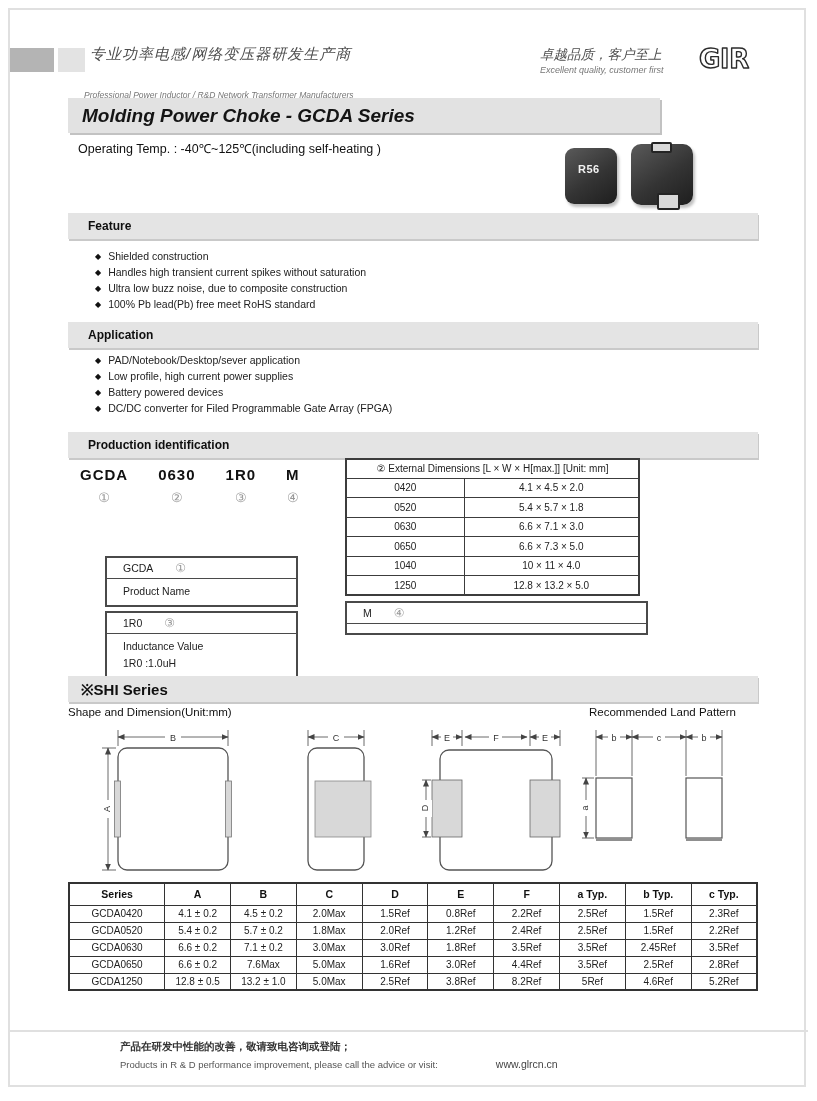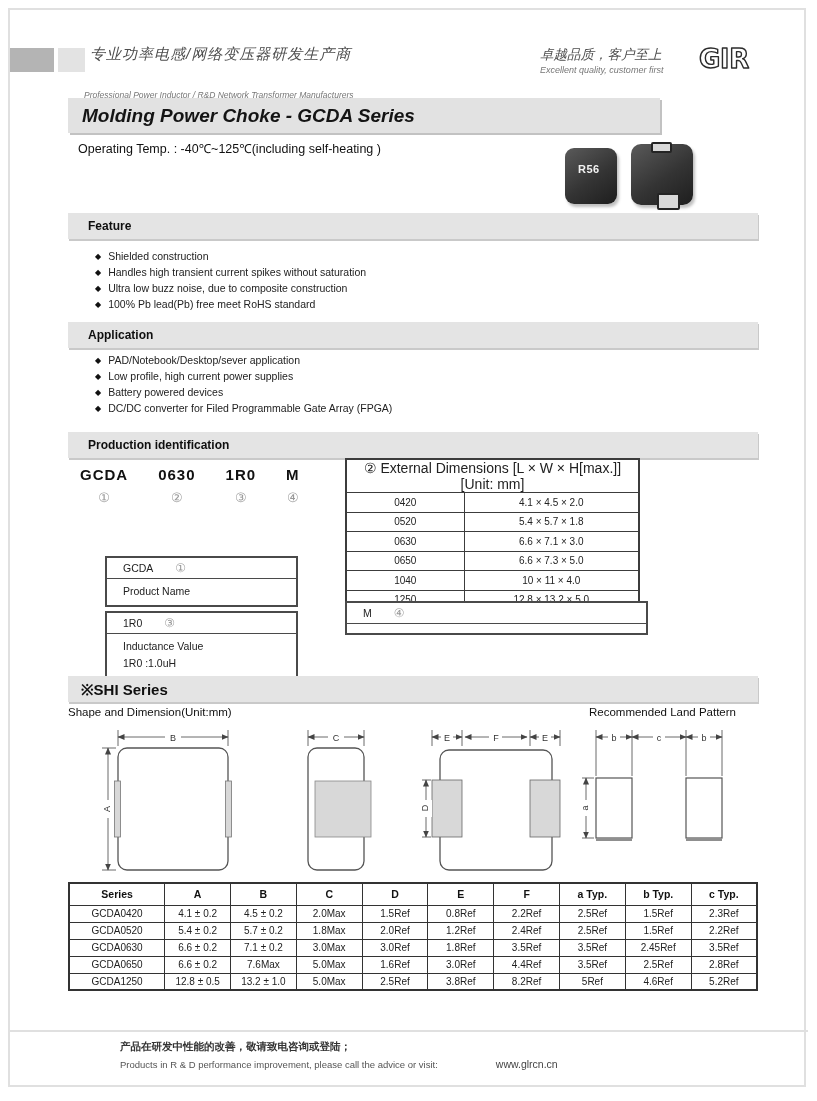--- a/index.html
+++ b/index.html
@@ -42,21 +42,21 @@
   .diamond{font-size:8px;margin-right:7px;color:#111;}
 
   
   .code-row{left:80px;top:466px;display:flex;gap:30px;}
   .code-part{text-align:center;}
   .code-part .part{font-weight:bold;font-size:15px;letter-spacing:1px;color:#111;}
   .code-part .num{margin-top:7px;font-size:13px;color:#999;}
 
   table{border-collapse:collapse;background:#fff;}
   .ext-table{position:absolute;left:345px;top:458px;width:295px;font-size:10px;border:2px solid #3c3c3c;}
-  .ext-table th{font-weight:normal;font-size:14px;border:1px solid #3c3c3c;height:19px;text-align:center;color:#222;}
+  .ext-table th{font-weight:normal;font-size:10px;border:1px solid #3c3c3c;height:19px;text-align:center;color:#222;}
   .ext-table td{border:1px solid #3c3c3c;height:19.5px;text-align:center;color:#222;}
   .ext-table td.code{width:118px;}
 
   .info-box{position:absolute;border:2px solid #4a4a4a;background:#fff;font-size:10.5px;color:#222;}
   .box-header{border-bottom:1px solid #4a4a4a;height:21px;display:flex;align-items:center;padding-left:16px;}
   .box-header .circ{color:#999;margin-left:22px;font-size:12px;}
   .box-body{padding:4px 0 5px 16px;}
   .box-line{line-height:17px;}
   .box-pname{left:105px;top:556px;width:193px;}
   .box-induct{left:105px;top:611px;width:193px;}

